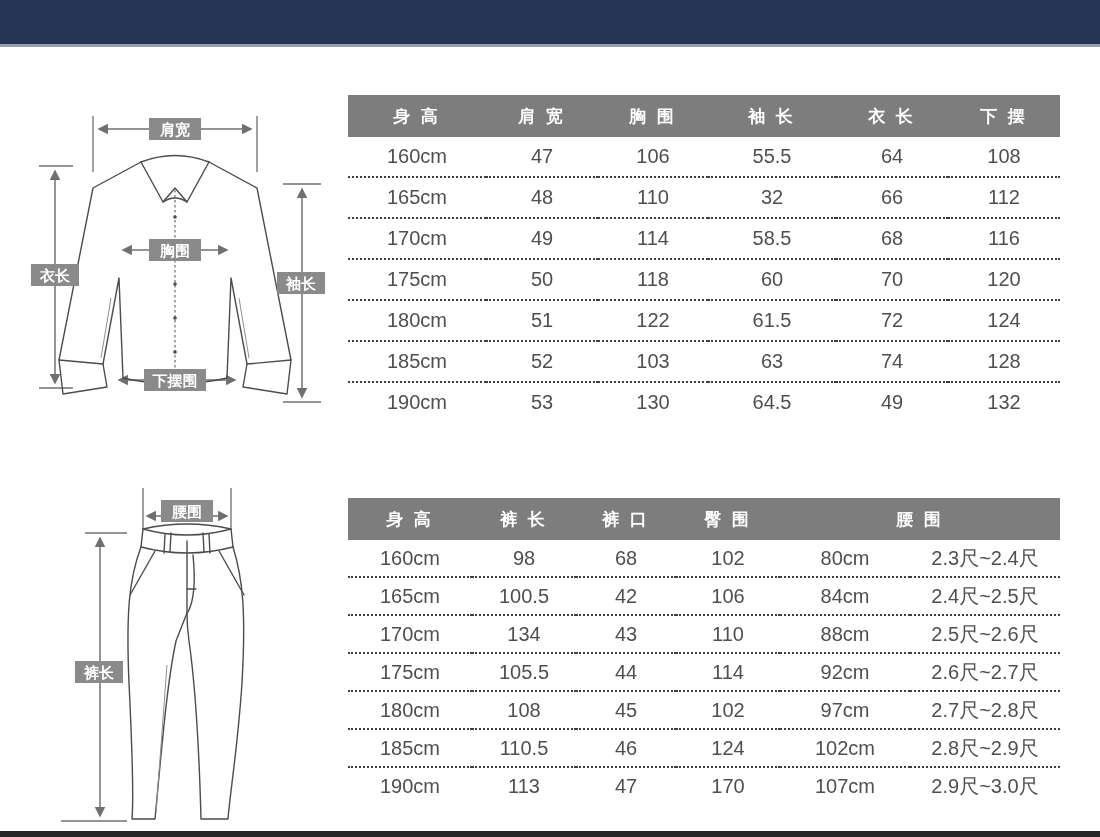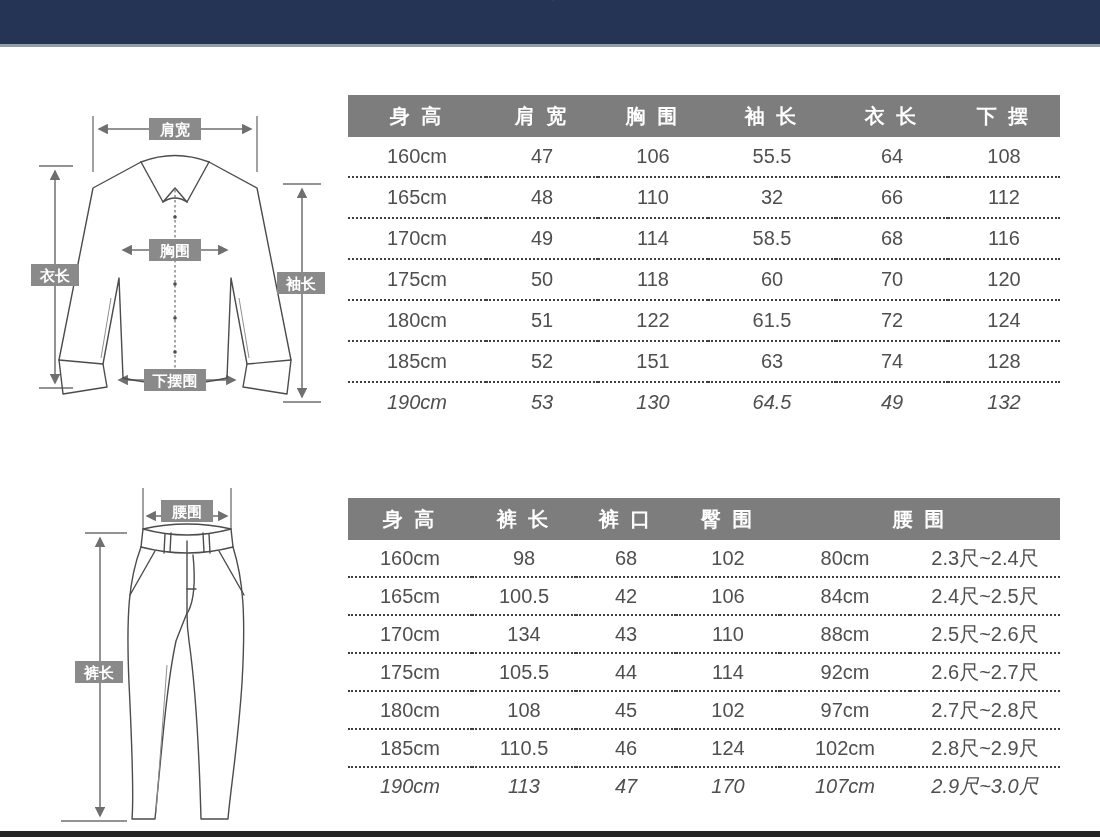--- a/index.html
+++ b/index.html
@@ -25,30 +25,30 @@
   .arrow{stroke:#6f6f6f; stroke-width:1.5; fill:none;}
   .tick{stroke:#6f6f6f; stroke-width:1.3;}
   .dim-box{fill:#8a8a8a;}
   .dim-label{fill:#ffffff; font-weight:bold; font-size:15px; text-anchor:middle;
              font-family:"Liberation Sans", sans-serif;}
   .placket{stroke:#4c4c4c; stroke-width:1; stroke-dasharray:2.5,2.5; fill:none;}
   
   .table-wrap{position:absolute; left:348px; width:712px;}
   .size-table{width:712px; border-collapse:collapse; table-layout:fixed;}
   .size-table thead th{
-    background:#7d7d7d; color:#ffffff; font-size:20px; font-weight:bold;
+    background:#7d7d7d; color:#ffffff; font-size:17px; font-weight:bold;
     height:40px; letter-spacing:3px;
   }
   .size-table tbody td{
     text-align:center; font-size:20px; color:#4f4f4f;
     border-bottom:2px dotted #3f3f3f;
   }
   #shirt-table tbody td{height:37px;}
   #pants-table tbody td{height:34px;}
-  .size-table tbody tr:last-child td{border-bottom:none;font-style:italic;}
+  .size-table tbody tr:last-child td{border-bottom:none;}
 </style>
 </head>
 <body>
 
 <div class="page">
 
   <header class="banner">
     <span class="zh">尺码介绍</span>
     <span class="en">SIZE IS INTRODUCED</span>
   </header>
@@ -180,21 +180,21 @@
           <td>180cm</td>
             <td>51</td>
             <td>122</td>
             <td>61.5</td>
             <td>72</td>
             <td>124</td>
         </tr>
         <tr>
           <td>185cm</td>
             <td>52</td>
-            <td>151</td>
+            <td>103</td>
             <td>63</td>
             <td>74</td>
             <td>128</td>
         </tr>
         <tr>
           <td>190cm</td>
             <td>53</td>
             <td>130</td>
             <td>64.5</td>
             <td>49</td>

